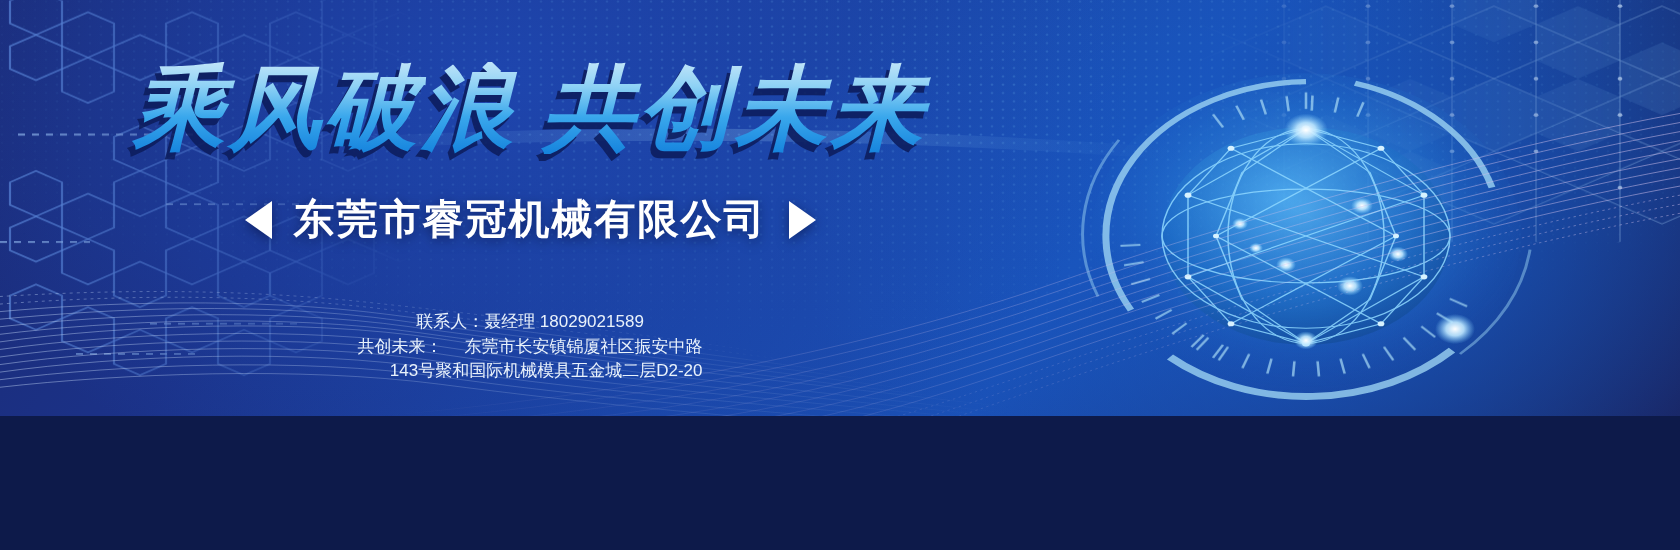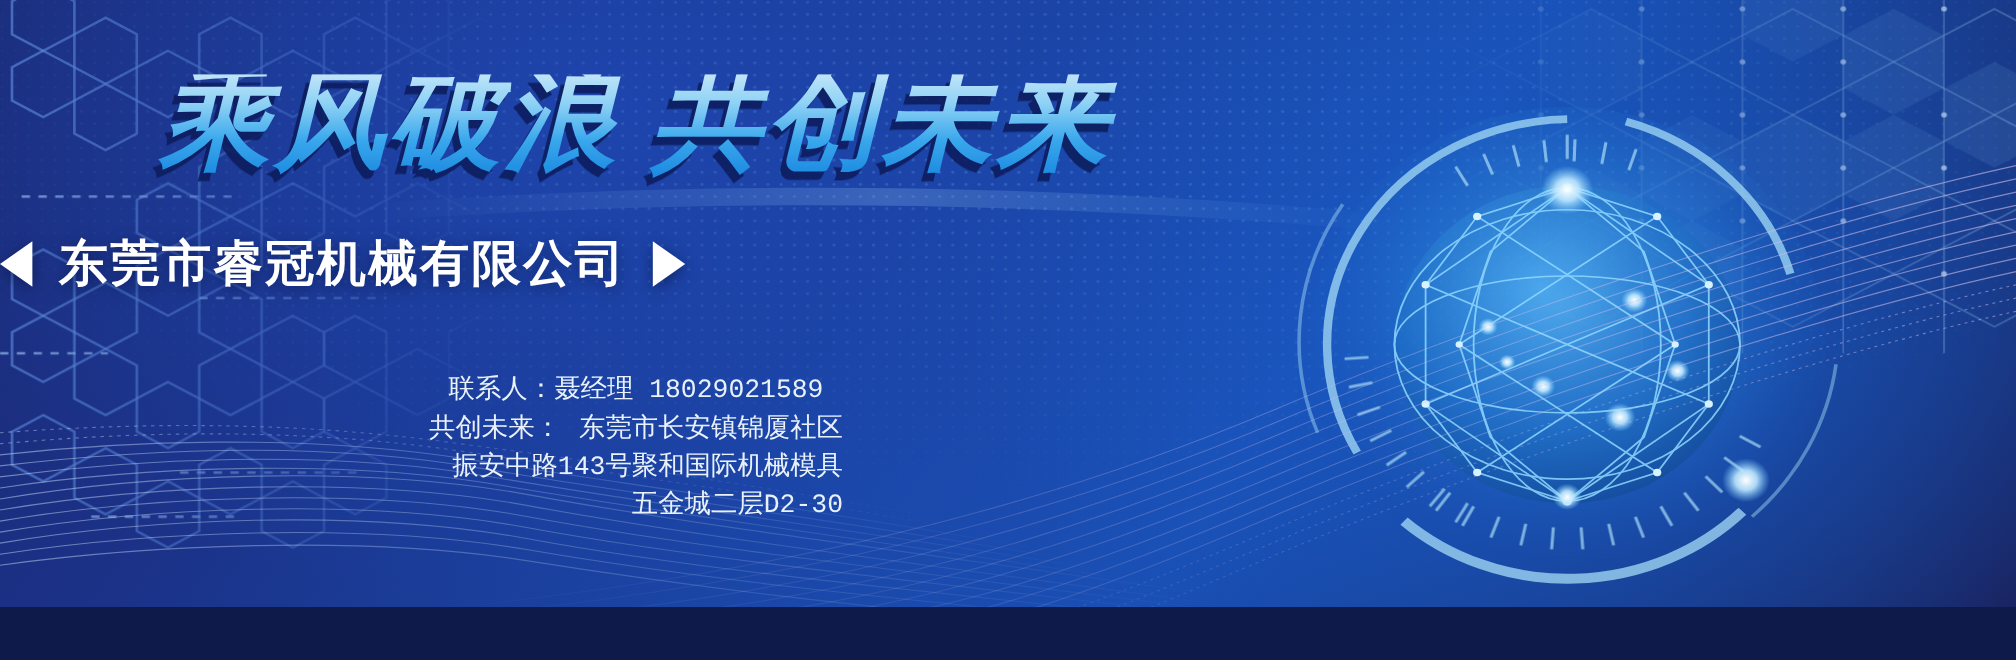--- a/index.html
+++ b/index.html
@@ -1,20 +1,20 @@
 <!DOCTYPE html>
 <html><head>
 <meta charset="utf-8">
 <style>
   html,body{margin:0;padding:0;background:#0d1a4a;}
   .banner{
     position:relative;
-    width:1680px;height:506px;
+    width:1680px;height:416px;
     overflow:hidden;
-    font-family:Liberation Mono, monospace;
+    font-family:Liberation Sans, sans-serif;
     background:
       radial-gradient(ellipse 900px 620px at 30% 18%, rgba(30,70,175,.95) 0%, rgba(22,44,130,0) 70%),
       radial-gradient(ellipse 760px 560px at 78% 52%, rgba(24,92,200,.85) 0%, rgba(20,50,140,0) 68%),
       linear-gradient(125deg,#1b2a75 0%,#1b3288 22%,#1a47a8 48%,#1a4fb4 64%,#18357f 86%,#19225e 100%);
   }
   .layer{position:absolute;inset:0;}
   .layer svg{display:block;width:100%;height:100%;}
 
   
   .content{
@@ -28,37 +28,37 @@
     letter-spacing:4px;
     background:linear-gradient(180deg,#bfe4f9 0%,#8fd2f5 26%,#39a7ec 60%,#1583dd 100%);
     -webkit-background-clip:text;background-clip:text;
     color:transparent;-webkit-text-fill-color:transparent;
     filter:drop-shadow(-5px 7px 0px rgba(12,28,92,.88));
     white-space:nowrap;
   }
   .title .gap{display:inline-block;width:26px;}
   .company-row{
     position:absolute;left:0;right:0;top:192px;
-    display:flex;align-items:center;gap:22px;
+    display:flex;align-items:center;justify-content:center;gap:22px;
     filter:drop-shadow(0 3px 6px rgba(4,14,60,.55));
   }
   .tri{width:0;height:0;border-top:19px solid transparent;border-bottom:19px solid transparent;}
   .tri-left{border-right:27px solid #ffffff;}
   .tri-right{border-left:27px solid #ffffff;}
   .company-name{
     font-size:41px;font-weight:bold;color:#ffffff;letter-spacing:2px;white-space:nowrap;
   }
   .tagline{
     position:absolute;left:0;right:0;top:262px;
     font-size:25px;font-weight:bold;color:#87c9f2;letter-spacing:3px;white-space:nowrap;
     text-shadow:0 2px 5px rgba(6,20,70,.5);
   }
   .contact{
     position:absolute;left:0;right:0;top:310px;
-    color:#e9f2fb;font-size:22px;line-height:1.45;
+    color:#e9f2fb;font-size:17px;line-height:1.45;
   }
   .contact .line{white-space:nowrap;}
   .contact .addr{
     width:345px;margin:0 auto;white-space:normal;text-align:right;
   }
   .contact .addr .lbl{float:left;}
 </style>
 </head>
 <body>
 
@@ -472,17 +472,17 @@
 
     <div class="company-row">
       <span class="tri tri-left"></span>
       <span class="company-name">东莞市睿冠机械有限公司</span>
       <span class="tri tri-right"></span>
     </div>
 
 
     <div class="contact">
       <div class="line">联系人：聂经理 18029021589</div>
-      <div class="addr"><span class="lbl">共创未来：</span><span>东莞市长安镇锦厦社区振安中路143号聚和国际机械模具五金城二层D2-30</span></div>
+      <div class="addr"><span class="lbl">共创未来：</span><span>东莞市长安镇锦厦社区振安中路143号聚和国际机械模具五金城二层D2-20</span></div>
     </div>
 
   </div>
 </div>
 
 </body></html>

